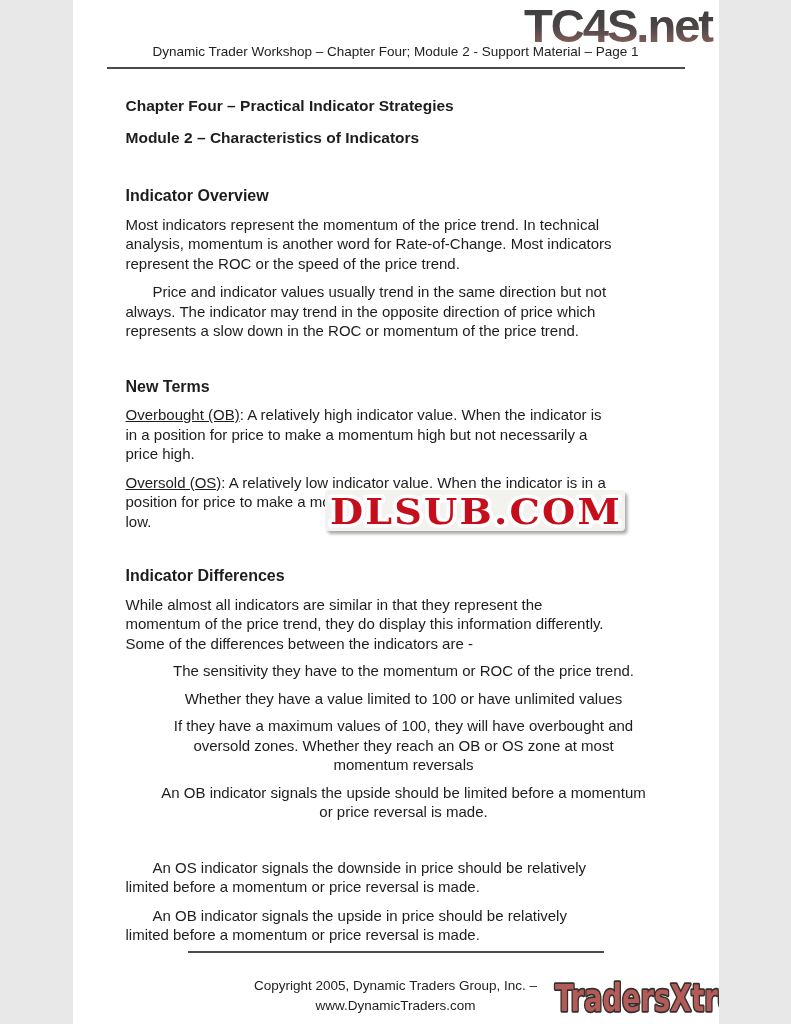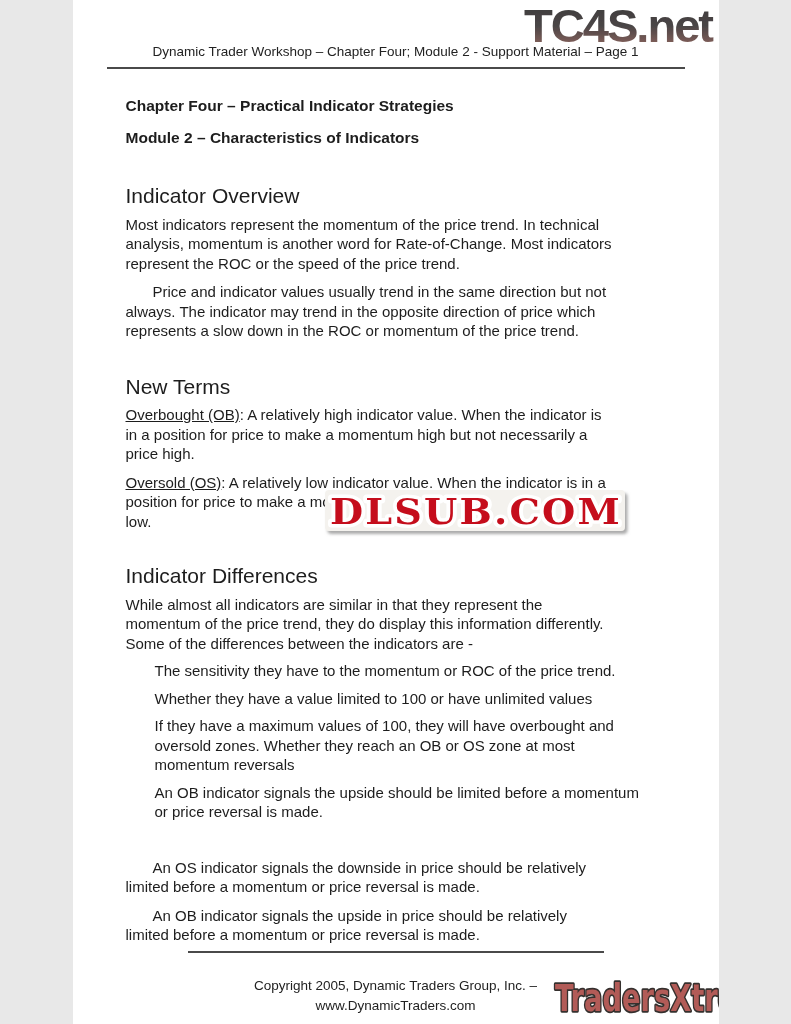--- a/index.html
+++ b/index.html
@@ -48,32 +48,33 @@
     margin-top: 27px;
     font-size: 15.5px;
     font-weight: 700;
   }
   .module-title {
     margin-top: 12px;
     font-size: 15.5px;
     font-weight: 700;
   }
   .section-heading {
-    font-size: 21px;
-    font-weight: 400;
+    font-size: 16px;
+    font-weight: 700;
   }
   .mt-overview { margin-top: 39px; }
   .mt-newterms { margin-top: 36px; }
   .mt-diff { margin-top: 35px; }
   p { margin: 9px 0 0 0; }
   .indent { text-indent: 27px; }
   .term { text-decoration: underline; }
   .list {
     margin-left: 29px;
     width: 498px;
+    text-align: center;
   }
   .list p { margin-top: 8px; }
   .p-os { margin-top: 36px; }
 
   
   .footer {
     position: absolute;
     top: 951px;
     left: 115px;
     right: 115px;

